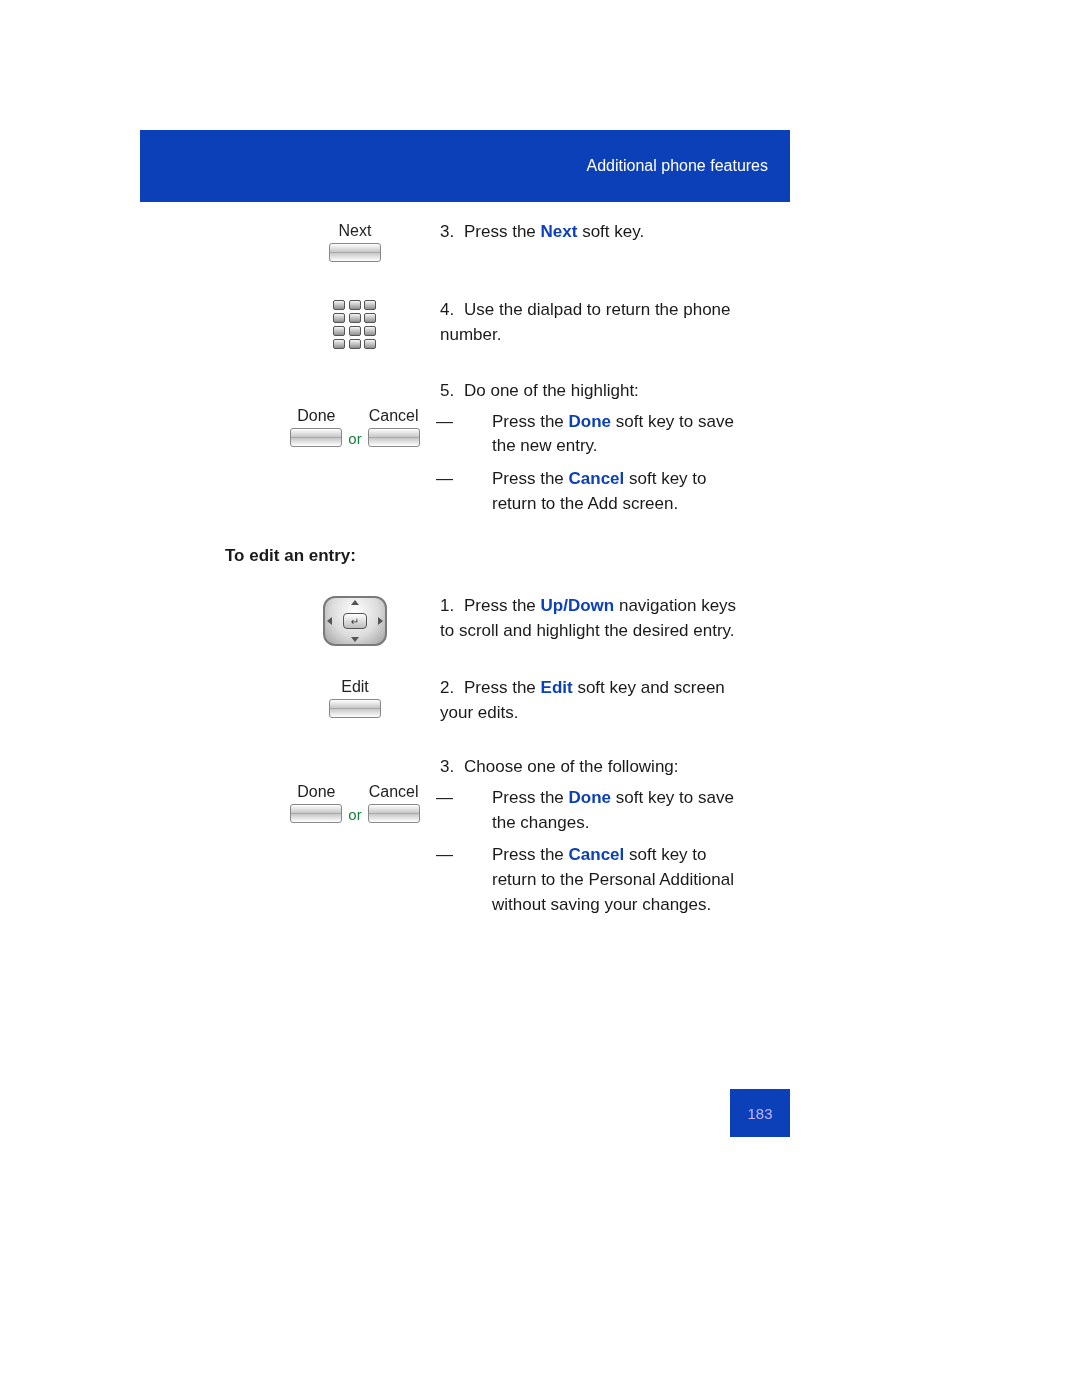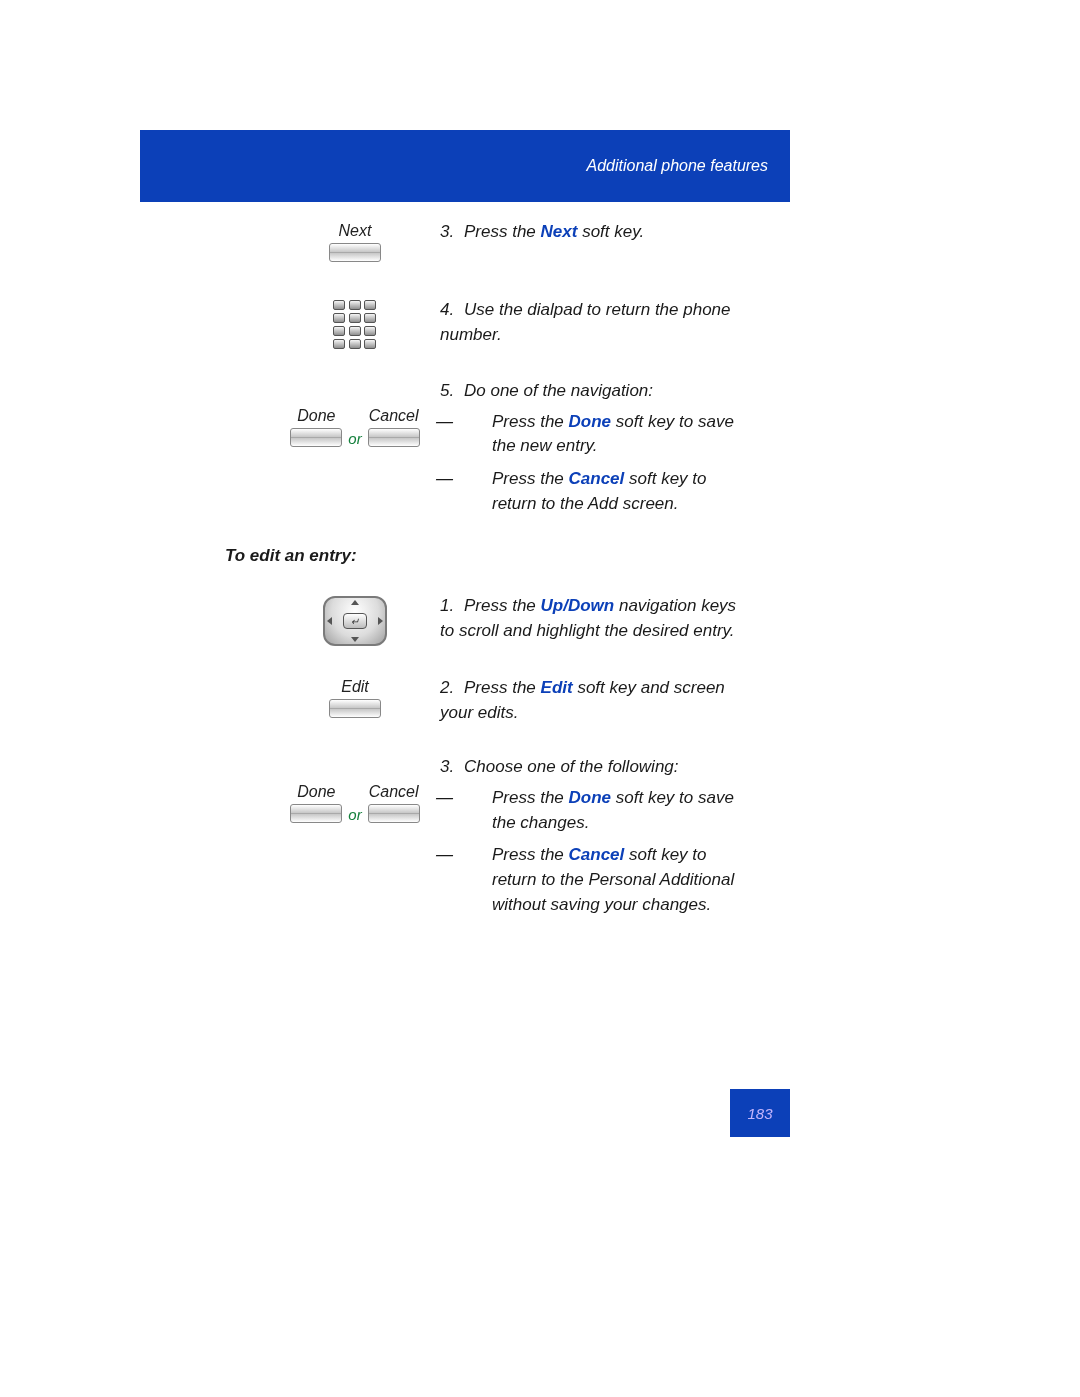--- a/index.html
+++ b/index.html
@@ -9,21 +9,20 @@
     font-family: Arial, Helvetica, sans-serif;
     font-size: 17px;
     color: #1a1a1a;
     width: 1080px;
   }
   .page {
     position: relative;
     width: 955px;
     height: 1397px;
     background: #fff;
-    font-style: italic;
   }
   .header-bar {
     position: absolute;
     top: 130px;
     left: 140px;
     right: 165px;
     height: 72px;
     background: #0c40b8;
     display: flex;
     align-items: center;
@@ -222,21 +221,21 @@
             <div class="keycap"></div>
           </div>
           <span class="or-label">or</span>
           <div class="softkey">
             <span>Cancel</span>
             <div class="keycap"></div>
           </div>
         </div>
       </div>
       <div class="instr">
-        <div><span class="num">5.</span><span>Do one of the navigation:</span></div>
+        <div><span class="num">5.</span><span>Do one of the highlight:</span></div>
         <div class="sub" style="margin-left:24px;margin-top:6px;">
           <span class="dash">—</span><span>Press the </span><span class="bold-blue">Done</span><span> soft key to save the new entry.</span>
         </div>
         <div class="sub" style="margin-left:24px;margin-top:8px;">
           <span class="dash">—</span><span>Press the </span><span class="bold-blue">Cancel</span><span> soft key to return to the Add screen.</span>
         </div>
       </div>
     </div>
 
     <div class="section-heading">To edit an entry:</div>

